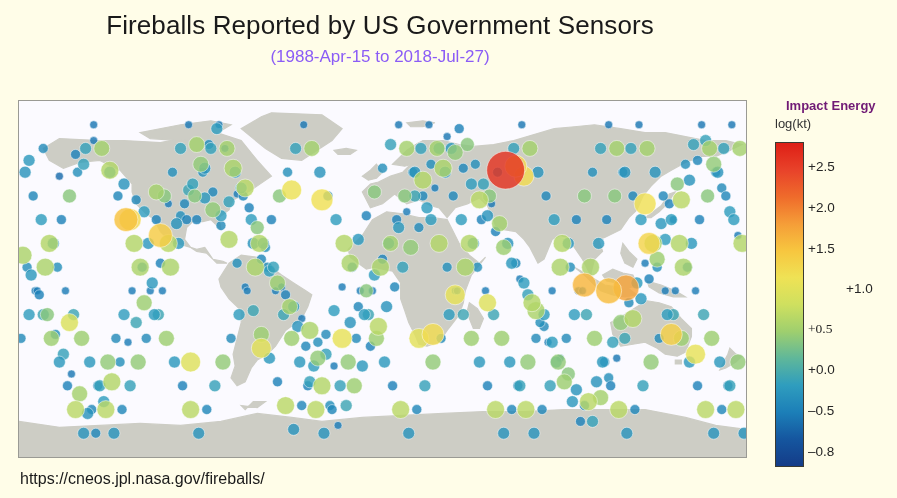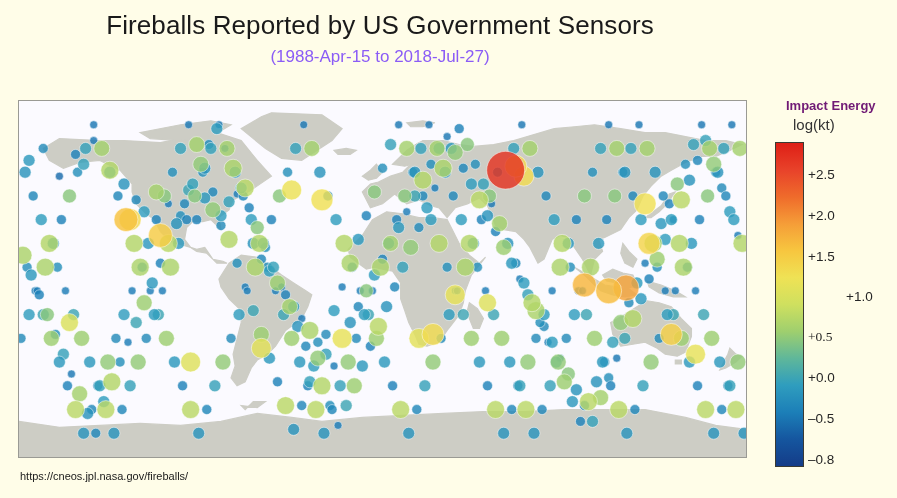--- a/index.html
+++ b/index.html
@@ -70,22 +70,22 @@
   #legend-title {
     position: absolute;
     left: 14px; top: 0;
     font-size: 13px;
     font-weight: bold;
     color: #701a75;
     white-space: nowrap;
   }
   #legend-unit {
     position: absolute;
-    left: 21px; top: 18px;
-    font-size: 15px;
+    left: 3px; top: 18px;
+    font-size: 13px;
     color: #333;
     white-space: nowrap;
   }
   #colorbar {
     position: absolute;
     left: 3px; top: 44px;
     width: 29px;
     height: 325px;
     border: 1px solid #3a3a32;
     box-sizing: border-box;
@@ -99,37 +99,37 @@
       #bcd island 52.5%,
       #9fcf6e 61%,
       #5fb79a 69%,
       #2f9dbe 78%,
       #1c7fb8 86%,
       #15569f 94%,
       #143c88 100%);
   }
   #ticks {
     position: absolute;
-    left: 34px; top: 56px;
+    left: 34px; top: 48px;
     width: 80px;
     height: 325px;
   }
   .tick {
     position: absolute;
     left: 2px;
     font-size: 13.5px;
     color: #262626;
     white-space: nowrap;
     transform: translateY(-50%);
   }
   
   #footer-url {
     position: absolute;
     left: 20px; top: 470px;
-    font-size: 11px;
+    font-size: 16px;
     color: #1a1a1a;
     white-space: nowrap;
   }
   #footer-credit {
     position: absolute;
     right: 150px; top: 470px;
     font-size: 12.5px;
     color: #1a1a1a;
     white-space: nowrap;
   }

